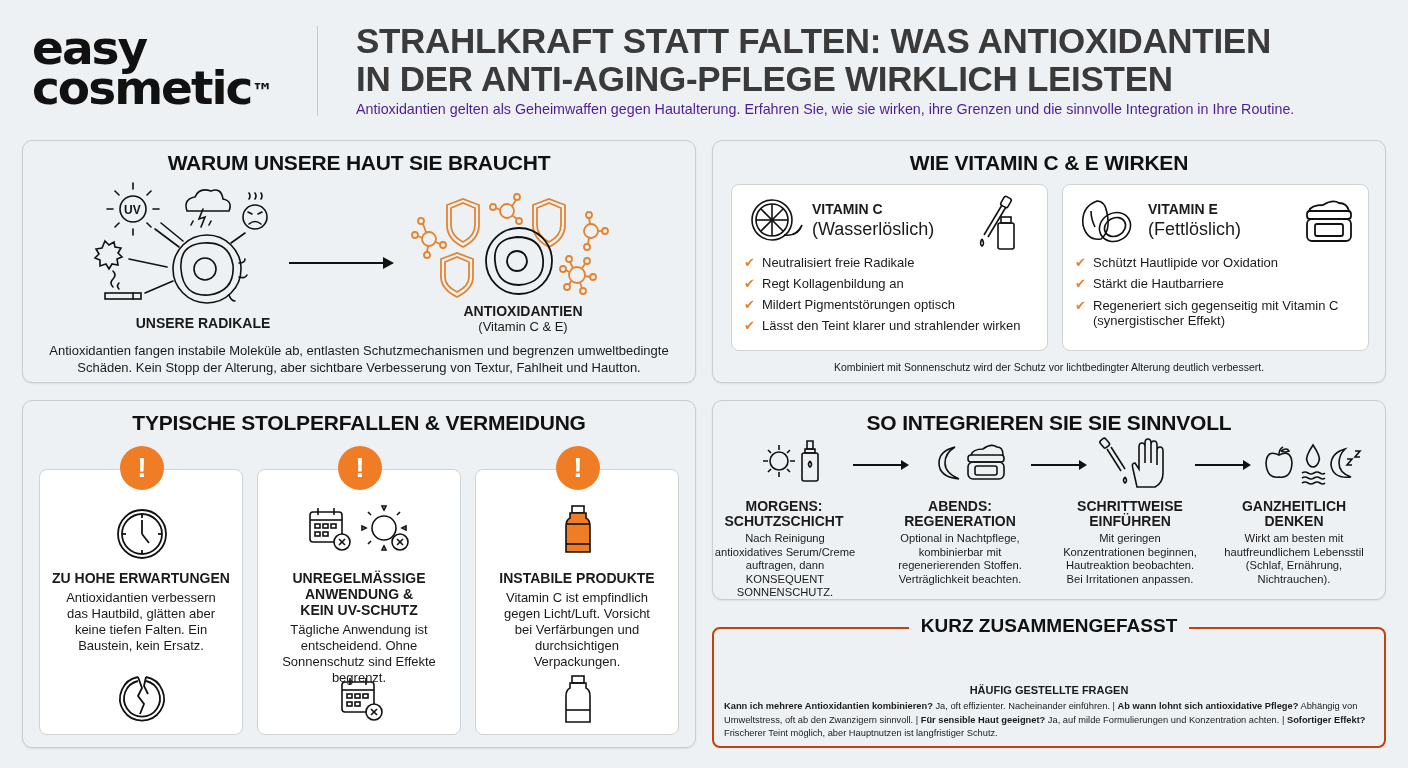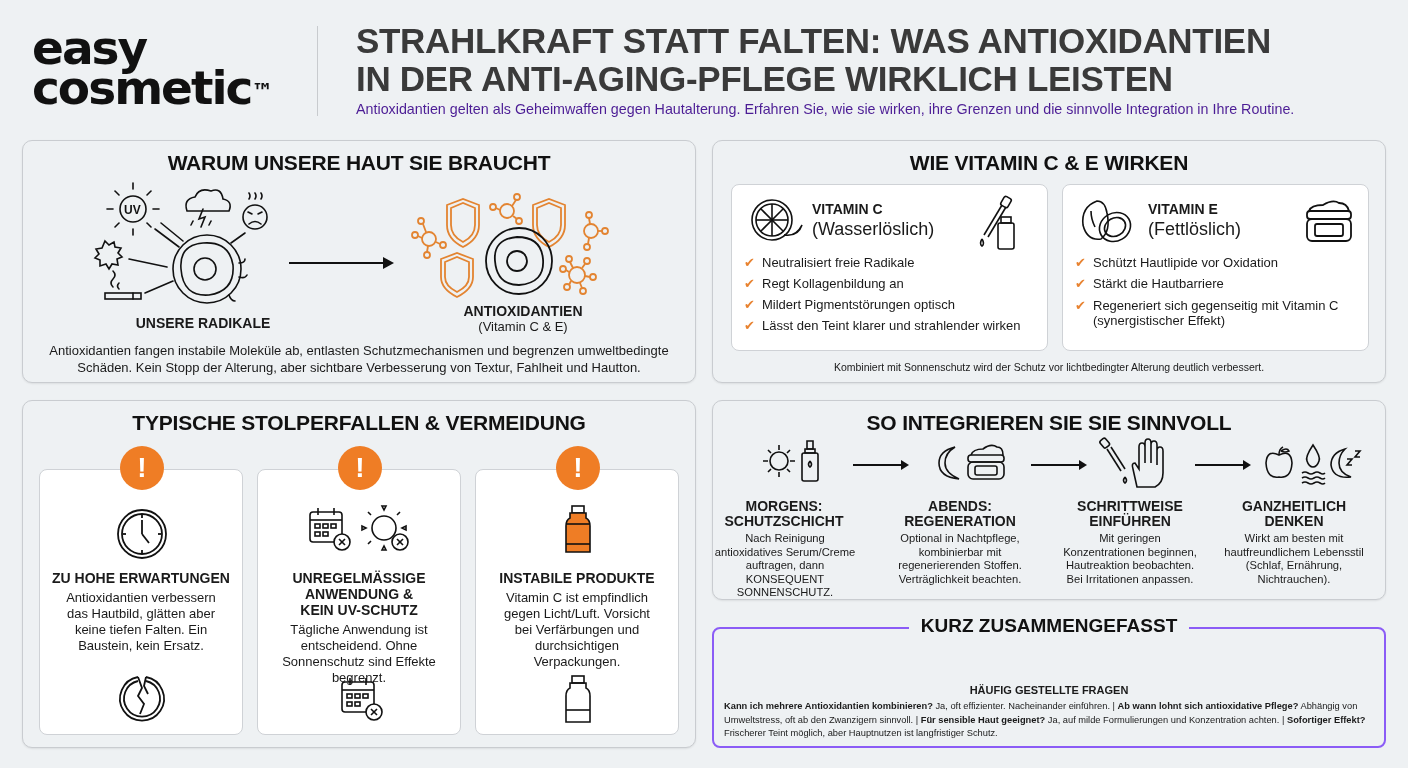--- a/index.html
+++ b/index.html
@@ -63,21 +63,21 @@
   .pit-title { position: absolute; left: 0; right: 0; text-align: center; font-weight: 700; font-size: 14px; line-height: 16px; }
   .pit-text { position: absolute; left: 6px; right: 6px; text-align: center; font-size: 13px; line-height: 16px; }
 
   
   .step-title { position: absolute; text-align: center; font-weight: 700; font-size: 14px; line-height: 15px; width: 150px; }
   .step-text { position: absolute; text-align: center; font-size: 11.2px; line-height: 13.5px; width: 150px; }
 
   
   .summary-box {
     position: absolute; left: 712px; top: 627px; width: 674px; height: 121px;
-    border: 2px solid #8b5cf6; border-radius: 8px; background: #eef1f3;
+    border: 2px solid #c2410c; border-radius: 8px; background: #eef1f3;
   }
   .summary-title {
     position: absolute; left: 0; right: 0; top: -14px; text-align: center;
   }
   .summary-title span {
     background: #eef1f3; padding: 0 12px; font-weight: 700; font-size: 19px; color: #111;
   }
   .summary-text { position: absolute; left: 10px; right: 10px; top: 12px; text-align: center; font-size: 12.6px; line-height: 17px; }
   .faq-title { position: absolute; left: 0; right: 0; top: 55px; text-align: center; font-weight: 700; font-size: 11px; }
   .faq-text { position: absolute; left: 10px; right: 10px; top: 71px; font-size: 9.3px; line-height: 13.5px; text-align: left; }

